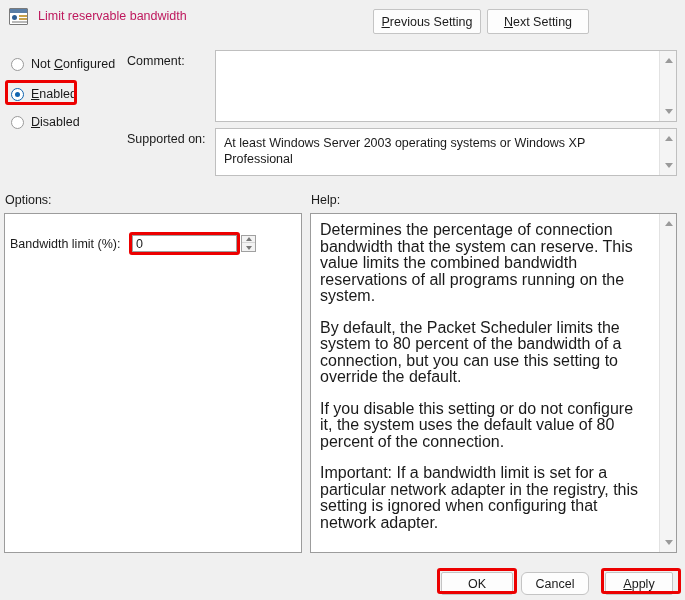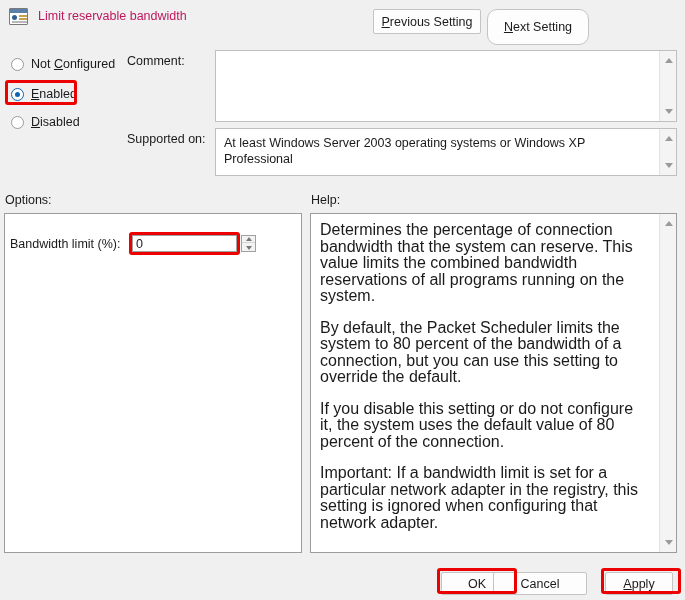--- a/index.html
+++ b/index.html
@@ -29,21 +29,21 @@
   .title-text { position: absolute; left: 38px; top: 9px; font-size: 12.5px; color: #be185d; white-space: nowrap; }
 
   .btn {
     background: #fdfdfd; border: 1px solid #c4c4c4; border-radius: 2px;
     font-family: "Liberation Sans", sans-serif; font-size: 12.5px; color: #1a1a1a;
     text-align: center; cursor: default; padding: 0;
   }
   u { text-decoration: underline; }
 
   #prev-setting-button { position: absolute; left: 373px; top: 9px; width: 108px; height: 25px; }
-  #next-setting-button { position: absolute; left: 487px; top: 9px; width: 102px; height: 36px; border-radius: 10px; }
+  #next-setting-button { position: absolute; left: 487px; top: 9px; width: 102px; height: 25px; }
 
   
   .radio-row { position: absolute; display: flex; align-items: center; height: 18px; }
   .radio-mark {
     width: 13px; height: 13px; border-radius: 50%;
     border: 1px solid #9a9a9a; background: #ffffff;
     flex: 0 0 auto; position: relative; margin-right: 7px;
   }
   .radio-mark.on { border-color: #1064b0; background: #ffffff; }
   .radio-mark.on::after {
@@ -126,21 +126,21 @@
     display: flex; align-items: center; justify-content: center;
   }
   .spinner .sb.up { top: 0; border-bottom: 1px solid #d5d5d5; }
   .spinner .sb.down { bottom: 0; }
   .spinner .sb i { display: block; width: 0; height: 0; border-left: 3px solid transparent; border-right: 3px solid transparent; }
   .spinner .sb.up i { border-bottom: 4px solid #777; }
   .spinner .sb.down i { border-top: 4px solid #777; }
 
   
   #ok-button { position: absolute; left: 441px; top: 572px; width: 72px; height: 23px; }
-  #cancel-button { position: absolute; left: 493px; top: 572px; width: 94px; height: 23px; }
+  #cancel-button { position: absolute; left: 521px; top: 572px; width: 68px; height: 23px; border-radius: 6px; }
   #apply-button { position: absolute; left: 605px; top: 572px; width: 68px; height: 23px; }
 </style>
 </head>
 <body>
 
 <div class="dialog">
 
   <div class="header">
     <div class="title-icon">
       <span class="tbar"></span>

